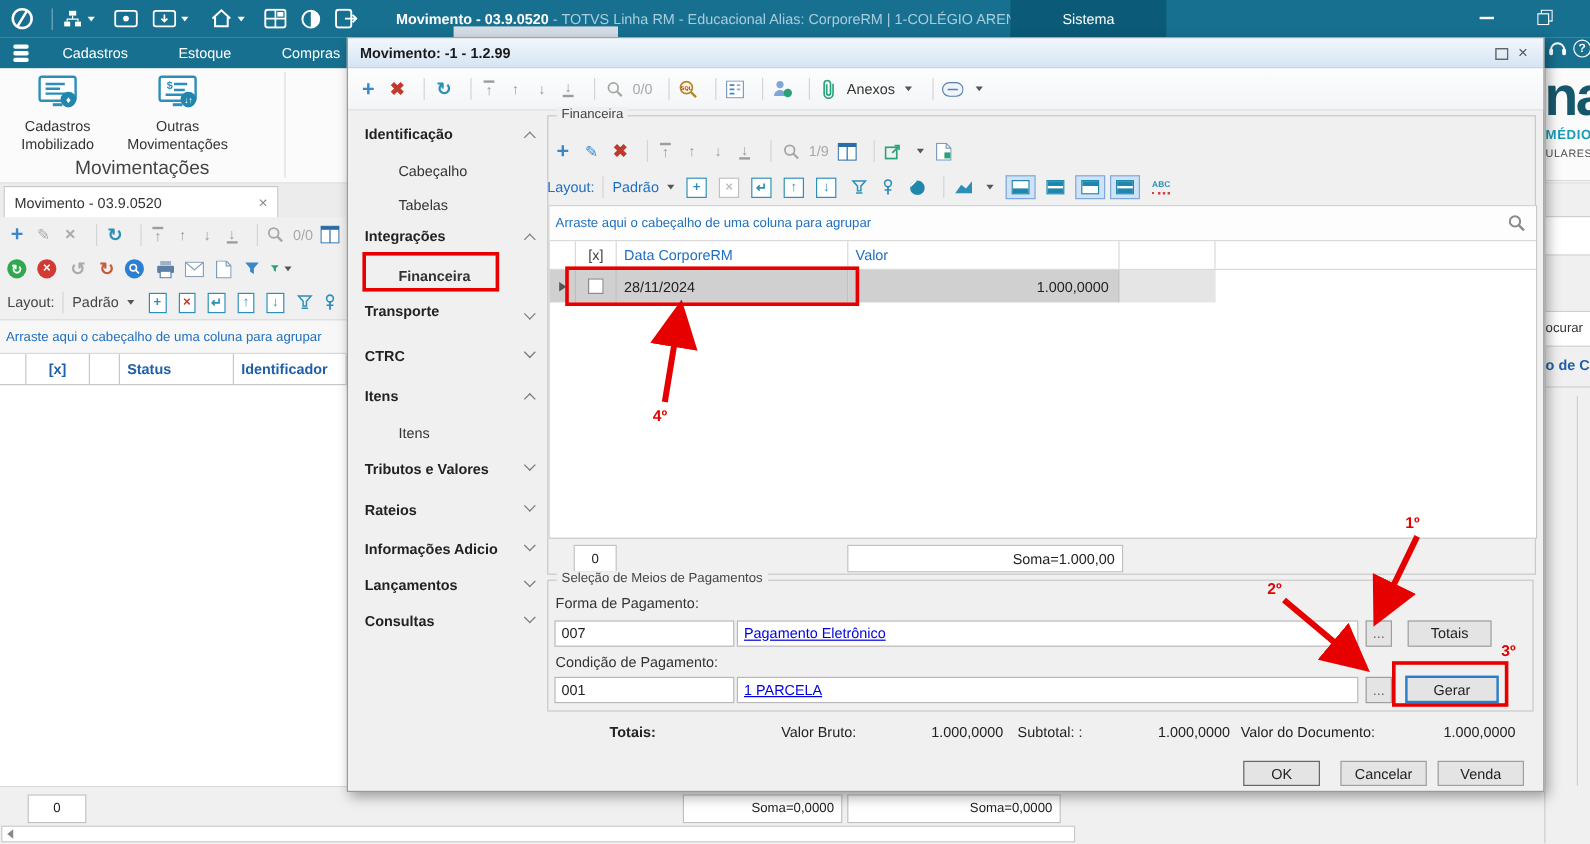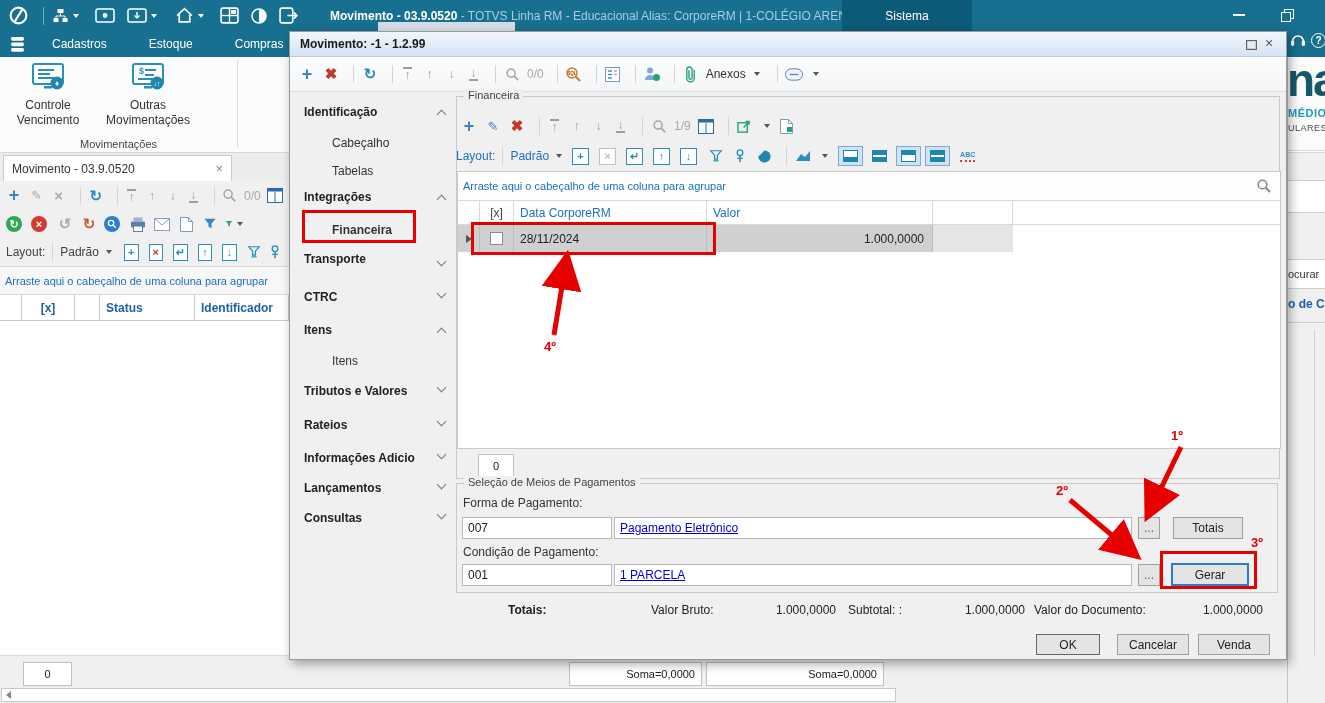--- a/index.html
+++ b/index.html
@@ -12,21 +12,21 @@
 .tbi{display:inline-flex;align-items:center;justify-content:center;height:26px;margin-right:6px}
 .sep-v{width:1px;height:18px;background:rgba(255,255,255,.4);margin:0 8px}
 .title-txt{font-size:12px;white-space:nowrap}
 .sistema-tab{position:absolute;left:842px;top:0;width:130px;height:31px;background:#0b5a78;color:#fff;display:flex;align-items:center;justify-content:center;font-size:12px}
 .menu-item{margin:0 21px;cursor:default}
 .caret{display:inline-block;width:0;height:0;border-left:3.5px solid transparent;border-right:3.5px solid transparent;border-top:4px solid #fff;margin-left:4px}
 .caret.dk{border-top-color:#555}
 
 .ribbon{left:0;top:57px;width:1325px;height:96px;background:#fbfbfb;border-bottom:1px solid #d9d9d9}
 .rb-btn{position:absolute;top:5px;text-align:center;font-size:12px;color:#333;line-height:1.25}
-.rb-group{position:absolute;bottom:2px;left:0;width:237px;text-align:center;font-size:11px;color:#444}
+.rb-group{position:absolute;bottom:2px;left:0;width:237px;text-align:center;font-size:16px;color:#444}
 .rb-div{position:absolute;top:3px;width:1px;height:88px;background:#dcdcdc}
 
 .tabrow{left:0;top:153px;width:289px;height:28px;background:#ececec}
 .doctab{position:absolute;left:3px;top:2px;width:229px;height:26px;background:#fff;border:1px solid #c9c9c9;border-bottom:none;display:flex;align-items:center;font-size:12px;color:#333;padding:0 8px}
 
 .tb{display:flex;align-items:center;font-size:12px;color:#444}
 .tsep{width:1px;height:18px;background:#d4d4d4;margin:0 7px}
 .ic{display:inline-flex;align-items:center;justify-content:center;width:18px;height:20px;margin-right:6px}
 .plus{color:#3a87c8;font-weight:bold;font-size:18px}
 .xr{color:#c0392b;font-weight:bold;font-size:15px}
@@ -179,21 +179,21 @@
     <div class="rb-btn" style="left:6px;width:84px">
       <svg width="36" height="32" viewBox="0 0 36 32">
           <rect x="3" y="2" width="30" height="20" rx="2" fill="#fff" stroke="#2b8fba" stroke-width="2"></rect>
           <line x1="8" y1="8" x2="24" y2="8" stroke="#2b8fba" stroke-width="2"></line>
           <line x1="8" y1="12" x2="20" y2="12" stroke="#2b8fba" stroke-width="2"></line>
           <line x1="8" y1="16" x2="24" y2="16" stroke="#2b8fba" stroke-width="2"></line>
           <rect x="14" y="24" width="8" height="2.5" fill="#2b8fba"></rect>
           <circle cx="27" cy="21" r="6.5" fill="#1f86ad"></circle>
           <text x="27" y="24" font-size="8" fill="#fff" text-anchor="middle">♦</text>
         </svg>
-      <div>Controle Vencimento</div>
+      <div>Cadastros Imobilizado</div>
     </div>
     <div class="rb-btn" style="left:92px;width:112px">
       <svg width="36" height="32" viewBox="0 0 36 32">
           <rect x="3" y="2" width="30" height="20" rx="2" fill="#fff" stroke="#2b8fba" stroke-width="2"></rect>
           <text x="9" y="12" font-size="9" fill="#2b8fba" font-weight="bold">$</text>
           <line x1="15" y1="8" x2="26" y2="8" stroke="#2b8fba" stroke-width="2"></line>
           <line x1="15" y1="13" x2="24" y2="13" stroke="#2b8fba" stroke-width="2"></line>
           <line x1="8" y1="17" x2="26" y2="17" stroke="#2b8fba" stroke-width="2"></line>
           <rect x="14" y="24" width="8" height="2.5" fill="#2b8fba"></rect>
           <circle cx="27" cy="21" r="6.5" fill="#1f86ad"></circle>
@@ -612,20 +612,23 @@
         <div style="width:226px;background:#d1d0d0;border-right:1px solid #bdbdbd;display:flex;align-items:center;justify-content:flex-end;padding-right:8px">
             <span>1.000,0000</span>
           </div>
         <div style="width:80px;background:#e6e5e5"></div>
       </div>
     </div>
 
     <div class="sum-box" style="left:188px;top:422px;width:36px;height:23px;justify-content:center">
         <span>0</span>
       </div>
+    <div class="sum-box" style="left:416px;top:422px;width:230px;height:23px;font-size:12px">
+        <span>Soma=1.000,00</span>
+      </div>
 
     <div class="gbox" style="left:166px;top:451px;width:822px;height:110px">
       <span class="glabel">Seleção de Meios de Pagamentos</span>
       <div style="position:absolute;left:6px;top:12px;font-size:12px;color:#333">Forma de Pagamento:</div>
       <div class="fld" style="position:absolute;left:5px;top:33px;width:150px;height:22px">
           <span>007</span>
         </div>
       <div class="fld" style="position:absolute;left:157px;top:33px;width:518px;height:22px">
           <span class="link">Pagamento Eletrônico</span>
         </div>

